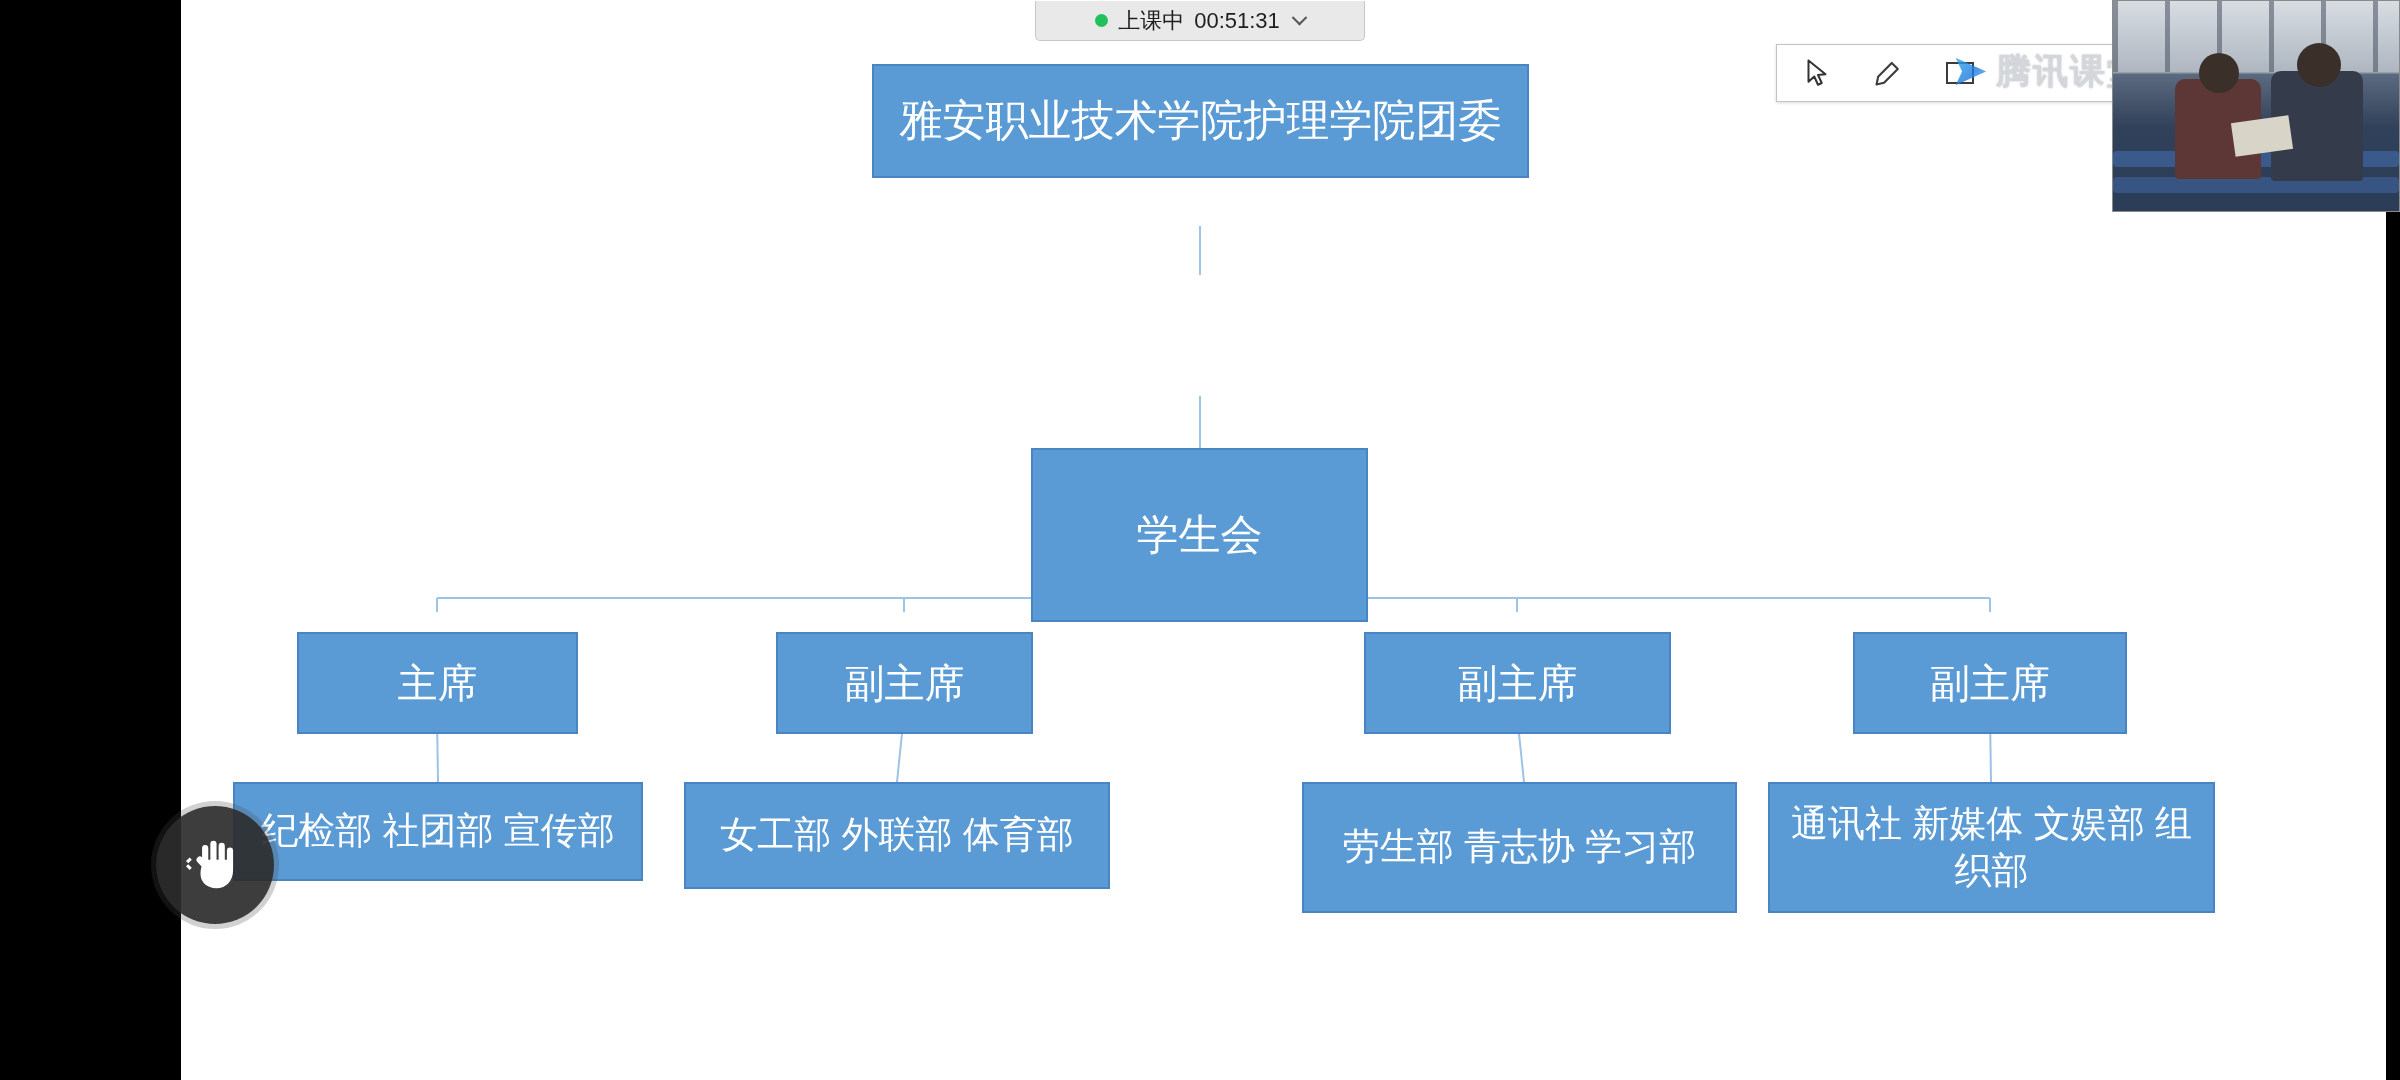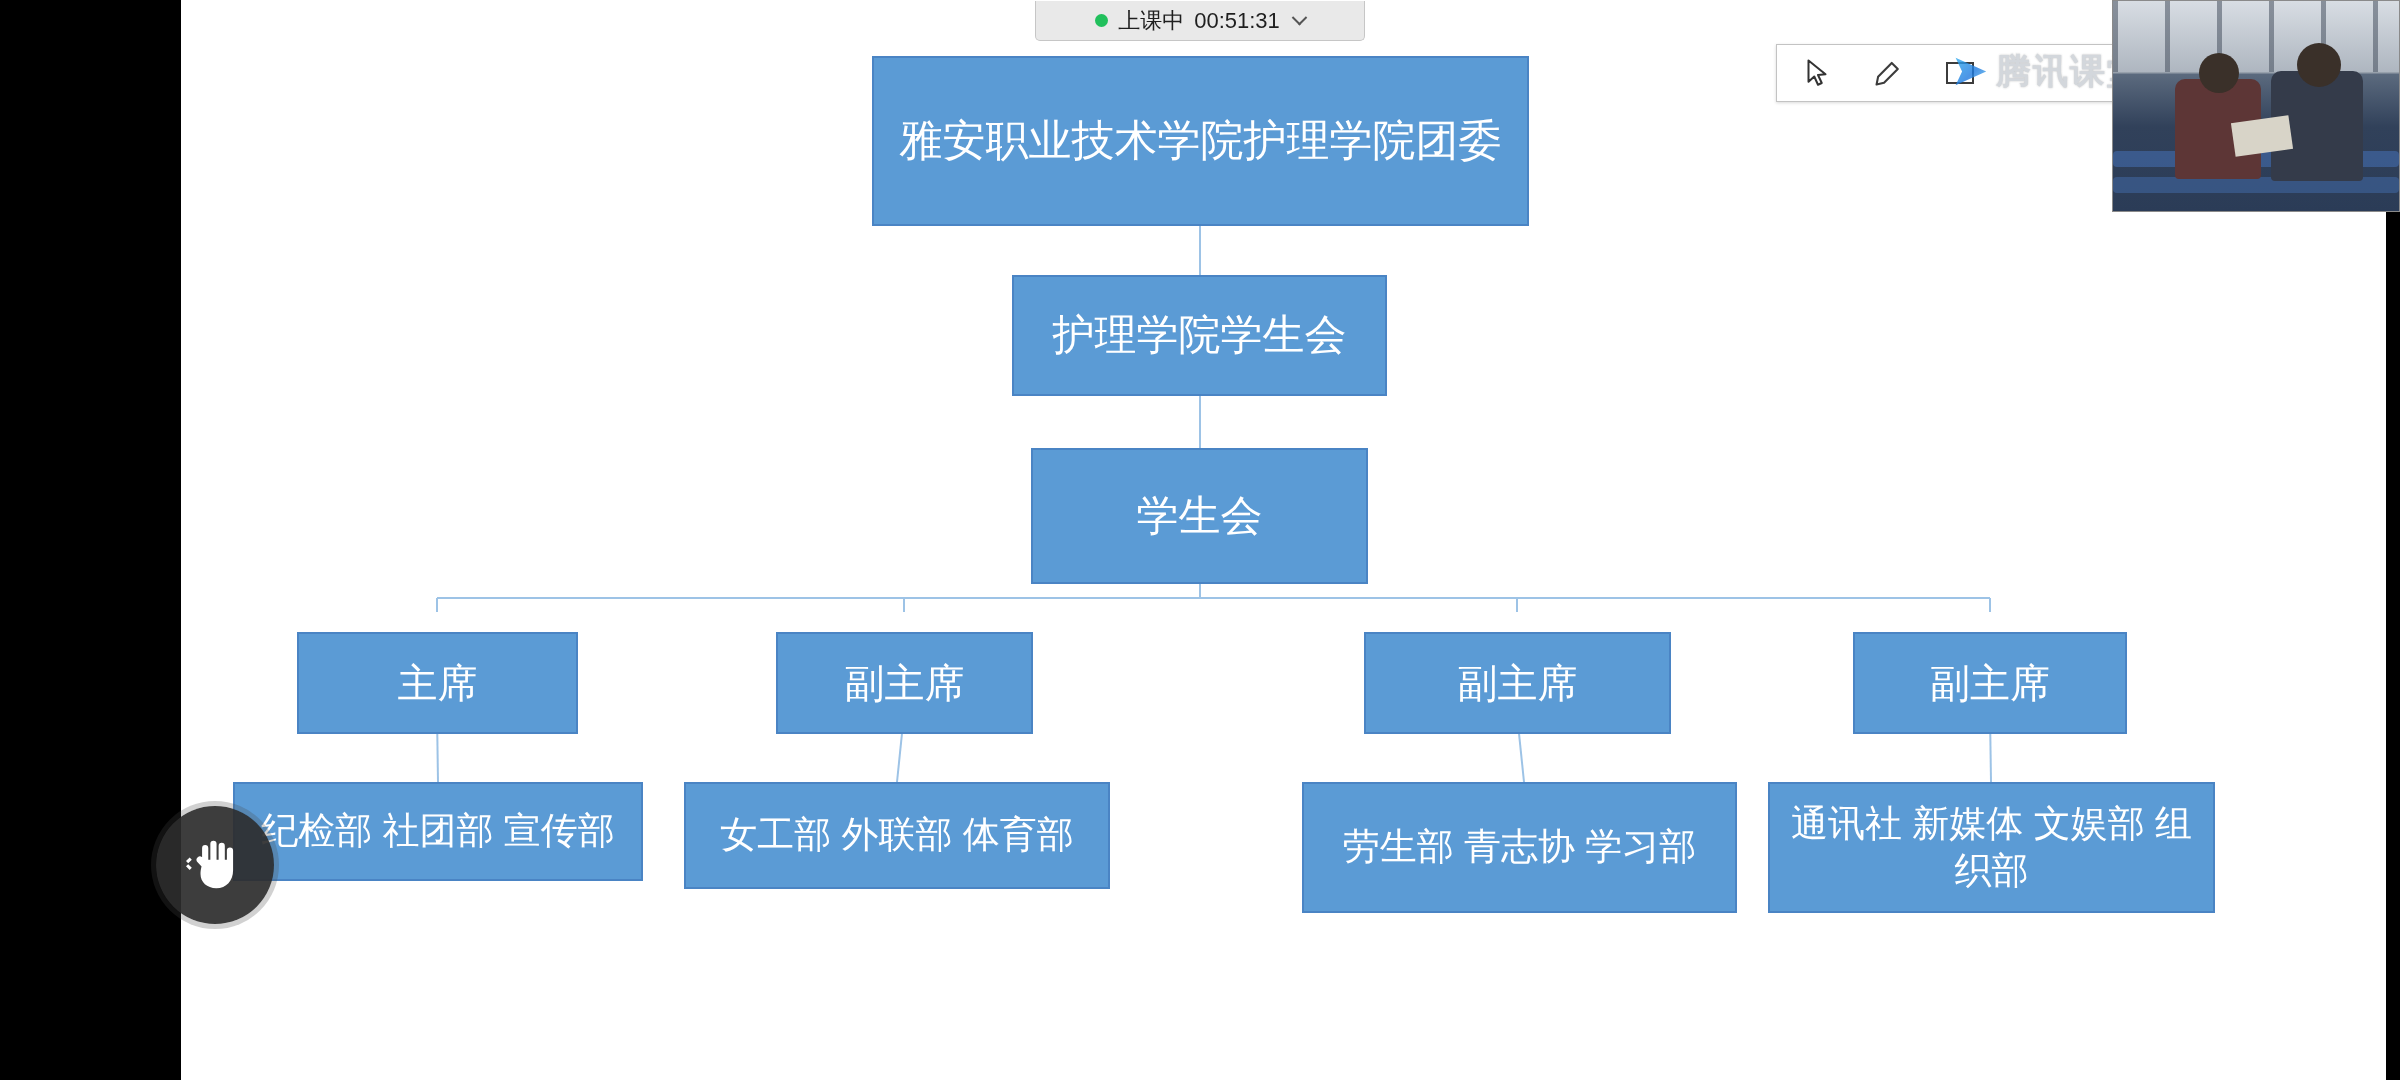--- a/index.html
+++ b/index.html
@@ -141,29 +141,26 @@
       <line x1="723" y1="598" x2="723" y2="612"></line>
       <line x1="1336" y1="598" x2="1336" y2="612"></line>
       <line x1="1809" y1="598" x2="1809" y2="612"></line>
       <line x1="256" y1="714" x2="257" y2="782"></line>
       <line x1="723" y1="714" x2="716" y2="782"></line>
       <line x1="1336" y1="714" x2="1343" y2="782"></line>
       <line x1="1809" y1="714" x2="1810" y2="782"></line>
     </g>
   </svg>
 
-  <div class="orgbox lvl1" style="left:691px; top:56px; width:657px; height:170px;">
+  <div class="orgbox lvl1" style="left:691px; top:64px; width:657px; height:114px;">
     <span>雅安职业技术学院护理学院团委</span>
   </div>
 
-  <div class="orgbox lvl2" style="left:831px; top:275px; width:375px; height:121px;">
-    <span>护理学院学生会</span>
-  </div>
-
-  <div class="orgbox lvl3" style="left:850px; top:448px; width:337px; height:136px;">
+
+  <div class="orgbox lvl3" style="left:850px; top:448px; width:337px; height:174px;">
     <span>学生会</span>
   </div>
 
   <div class="orgbox lvl4" style="left:116px; top:612px; width:281px; height:102px;">
     <span>主席</span>
   </div>
   <div class="orgbox lvl4" style="left:595px; top:612px; width:257px; height:102px;">
     <span>副主席</span>
   </div>
   <div class="orgbox lvl4" style="left:1183px; top:612px; width:307px; height:102px;">

